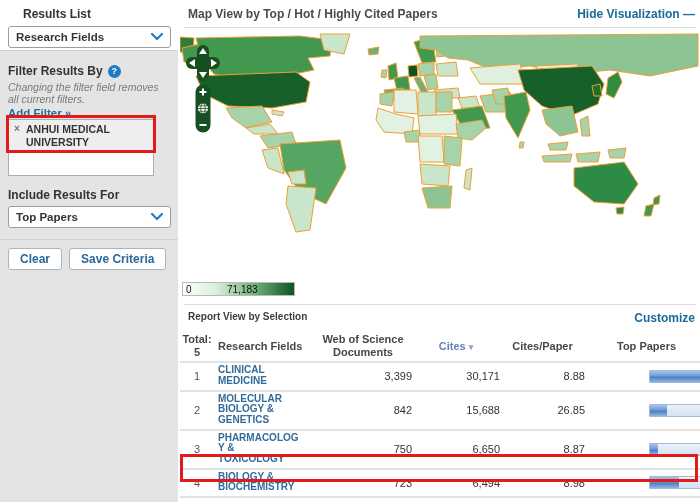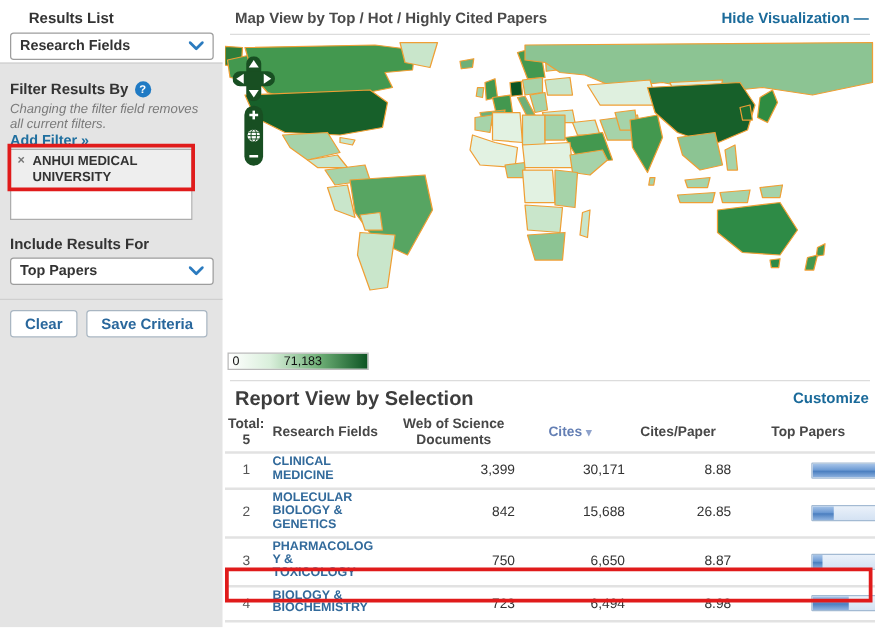--- a/index.html
+++ b/index.html
@@ -42,21 +42,21 @@
   .map-svg { position:absolute; left:0; top:0; }
   .pan-ctl { position:absolute; left:6px; top:13px; cursor:pointer; }
   .zoom-ctl { position:absolute; left:15px; top:52px; cursor:pointer; }
 
   .legend { position:absolute; left:2px; top:250px; width:113px; height:14px;
             background:linear-gradient(to right,#ffffff 0%,#d9efdb 30%,#6fb077 65%,#0d5423 100%);
             border:1px solid #b9b9b9; }
   .legend-min { position:absolute; left:3px; top:1px; font-size:10px; color:#111; }
   .legend-max { position:absolute; left:44px; top:1px; font-size:10px; color:#111; }
 
-  .report-title { position:absolute; left:8px; top:311px; font-size:16px; font-weight:bold; color:#3d3d3d; }
+  .report-title { position:absolute; left:8px; top:311px; font-size:10px; font-weight:bold; color:#3d3d3d; }
   .customize-link { position:absolute; right:5px; top:311px; font-size:12px; font-weight:bold; color:#1a6a9a; text-decoration:none; cursor:pointer; }
 
   
   .table { position:absolute; left:0; top:331px; width:520px; }
   .trow, .thead { display:grid; grid-template-columns:34px 100px 98px 88px 85px 32px 80px; align-items:center; }
   .thead { min-height:30px; font-size:11px; font-weight:bold; color:#474747; }
   .thead .h-total { text-align:center; line-height:1.15; }
   .thead .h-fields { padding-left:4px; }
   .thead .h-center { text-align:center; line-height:1.15; }
   .h-cites { color:#647fb4; cursor:pointer; }

